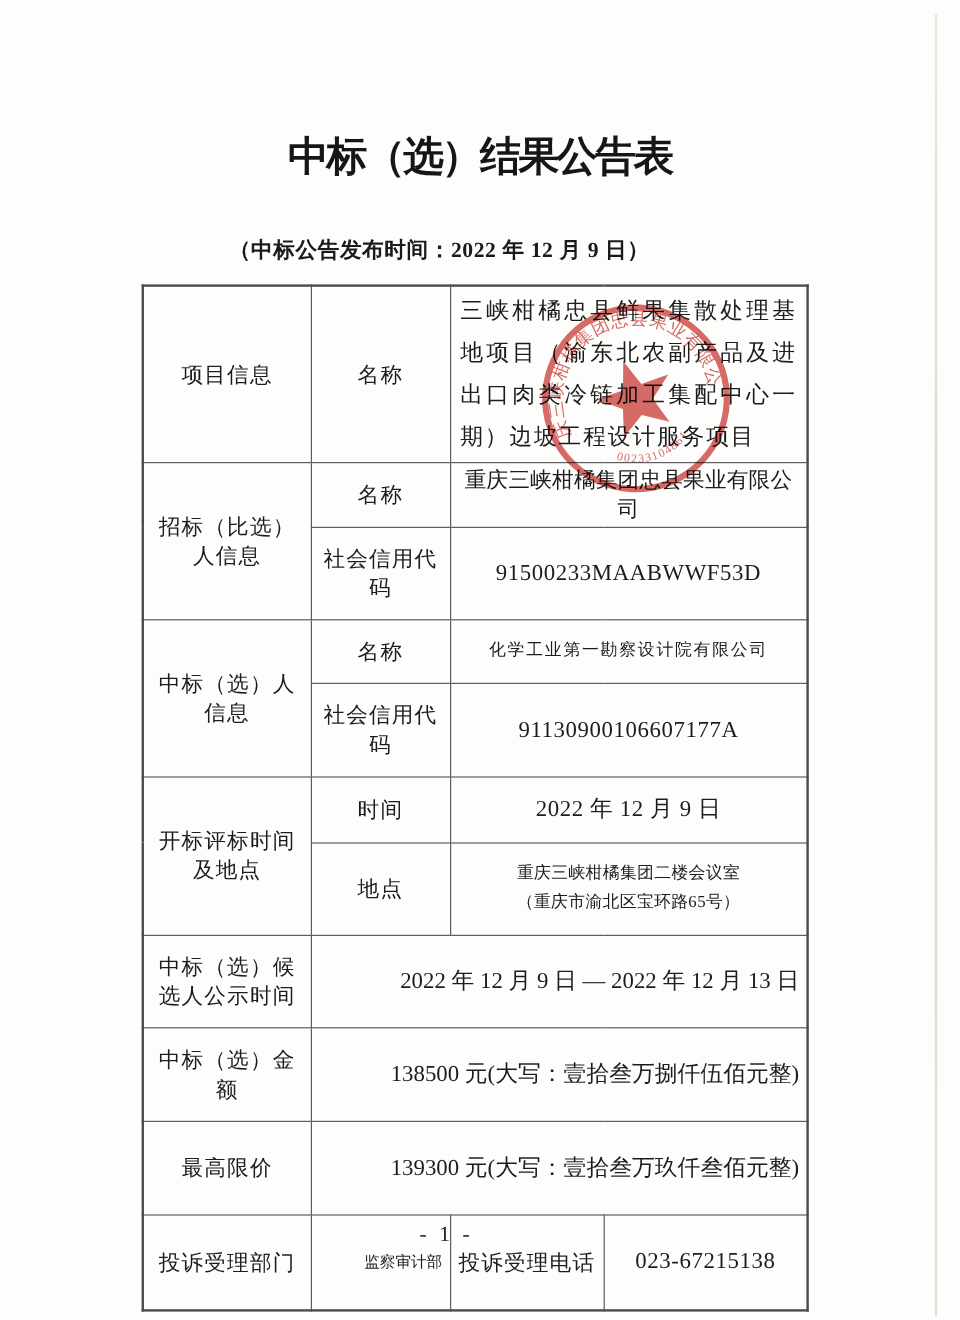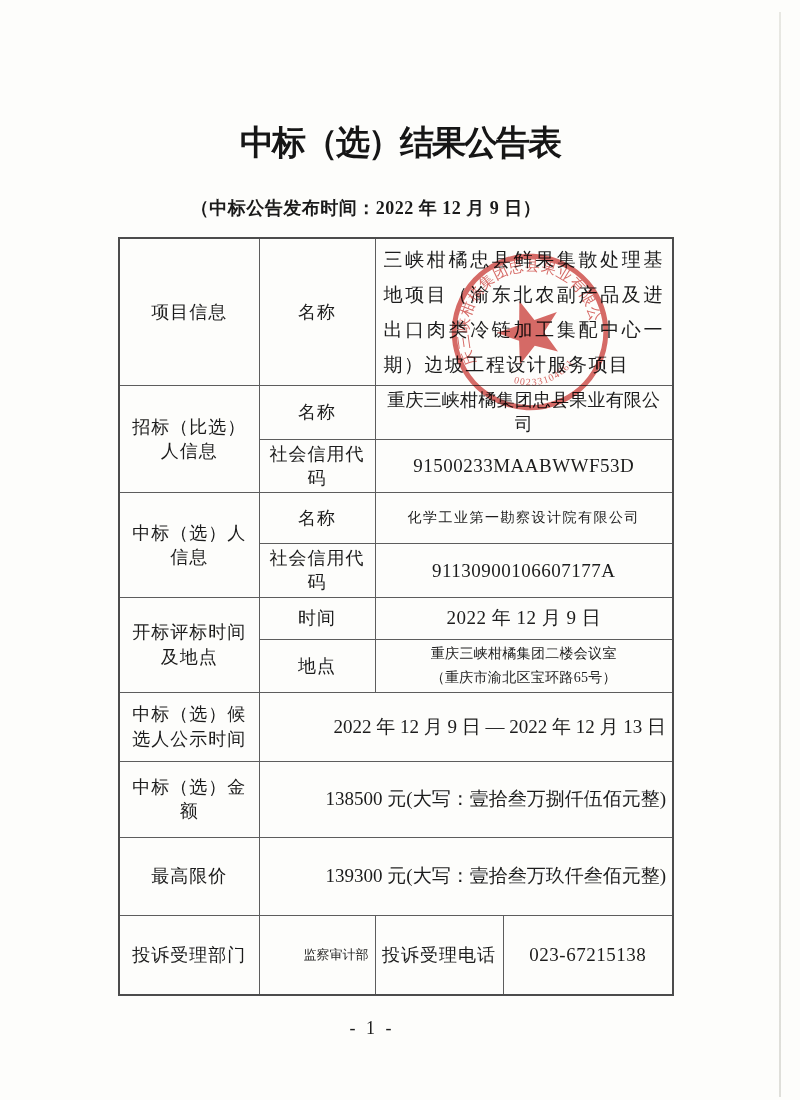--- a/index.html
+++ b/index.html
@@ -8,40 +8,40 @@
     background:#fdfdfb;
     font-family:"Liberation Serif","DejaVu Serif",serif;
     color:#1d1d1d;
   }
   .page-edge{
     position:absolute;top:12px;left:779px;width:2px;height:1085px;
     background:linear-gradient(#e3e3dd,#cfcfc8 40%,#d8d8d2);
     opacity:.8;
   }
   .doc-title{
-    position:absolute;top:120px;left:0;width:800px;
+    position:absolute;top:108px;left:0;width:800px;
     text-align:center;font-size:34px;font-weight:bold;letter-spacing:-2px;
     color:#161616;
   }
   .doc-subtitle{
     position:absolute;top:196px;left:0;width:800px;
     text-align:center;font-size:18px;font-weight:bold;letter-spacing:.5px;
     transform:translateX(-34px);
     color:#1a1a1a;
   }
   table.doc-table{
     position:absolute;left:118px;top:237px;width:554px;
     border-collapse:collapse;table-layout:fixed;
     font-size:18px;color:#1c1c1c;
   }
   table.doc-table{border:2px solid #4c4c4c;}
   .doc-table td{
     border:1px solid #5d5d5d;
     vertical-align:middle;text-align:center;
-    padding:2px 6px;line-height:1.35;
+    padding:14px 6px;line-height:1.35;
     overflow:hidden;
   }
   .doc-table td.lab{letter-spacing:1px;}
   .doc-table td.justify-cell{
     text-align:justify;text-align-last:left;
     font-size:19px;line-height:35px;letter-spacing:1.5px;padding:3px 8px;
   }
   .doc-table td.code-cell{font-size:19px;letter-spacing:.5px;}
   .doc-table td.left-cell{text-align:right;padding-left:12px;font-size:19px;}
   .doc-table td.name-cell{font-size:18px;letter-spacing:.2px;padding:2px 3px;}

